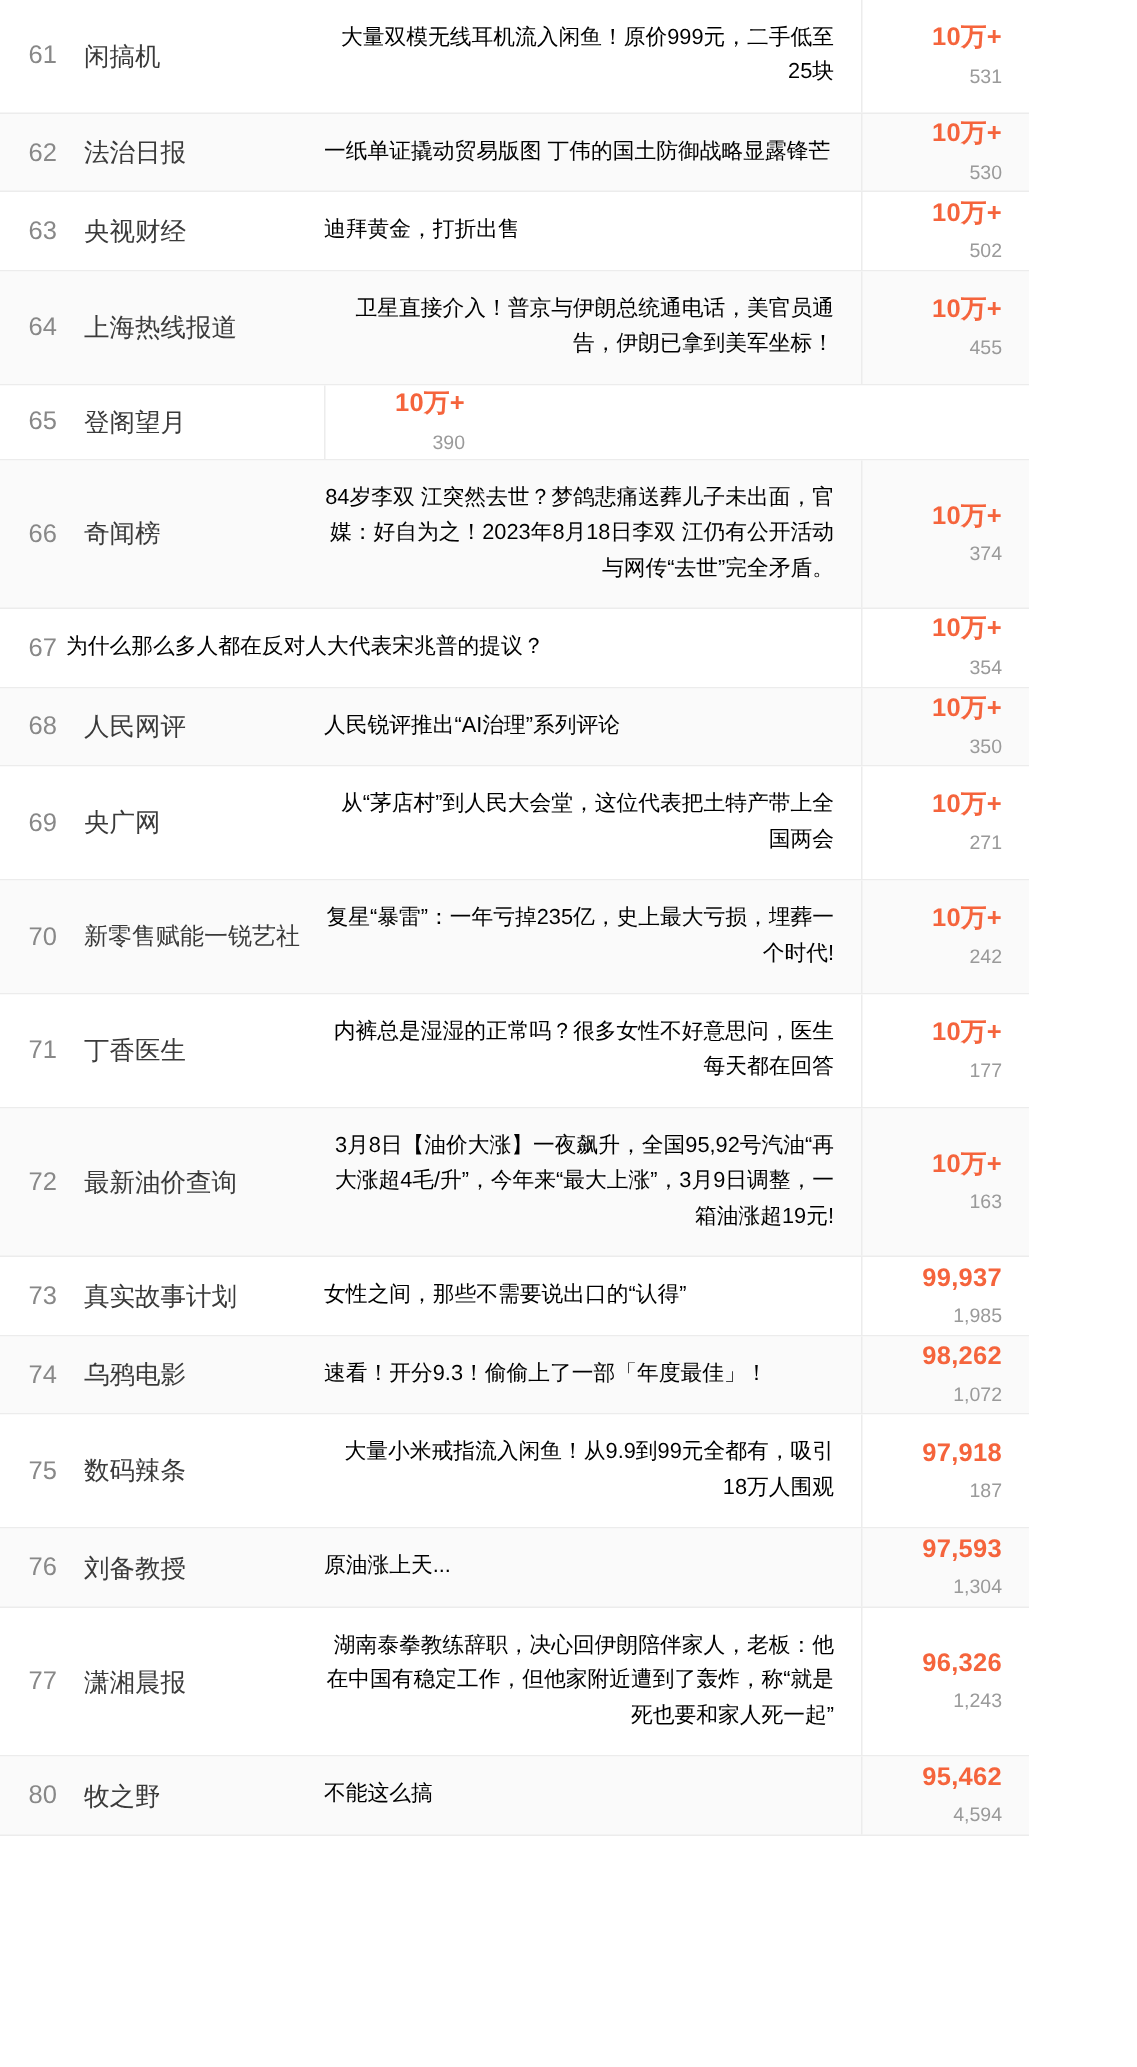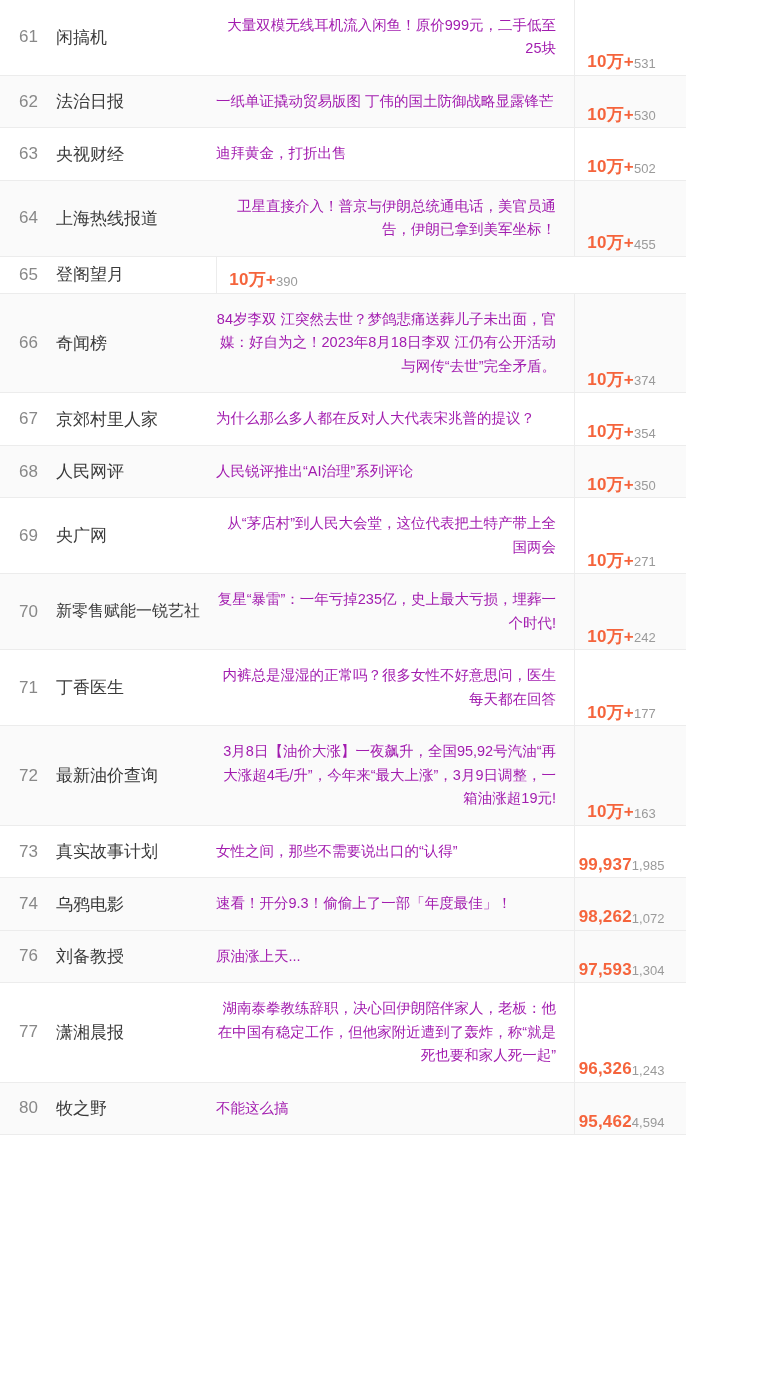--- a/index.html
+++ b/index.html
@@ -54,46 +54,46 @@
     font-size: 16px;
   }
   .cell-title {
     flex: 1 1 auto;
     display: flex;
     align-items: center;
     padding: 14px 18px 14px 0;
     box-sizing: border-box;
     font-size: 14.5px;
     line-height: 1.62;
-    color: #a21caf;
+    color: #000000;
     word-break: break-word;
   }
   .cell-stats {
     width: 112px;
     min-width: 112px;
     display: flex;
-    flex-direction: row;
+    flex-direction: column;
     align-items: flex-end;
     justify-content: center;
     padding-right: 18px;
     box-sizing: border-box;
     border-left: 1px solid #ececec;
   }
   .reads {
     font-size: 17px;
     font-weight: bold;
     color: #f5643c;
     line-height: 1.45;
     letter-spacing: 0.2px;
   }
   .likes {
     font-size: 13px;
     color: #9a9a9a;
     line-height: 1.7;
-    margin-top: 14px;
+    margin-top: 2px;
   }
 </style>
 </head>
 <body>
 
 <div class="rank-table" id="table-root">
     <div class="row">
       <div class="cell-rank">61</div>
       <div class="cell-account">闲搞机</div>
       <div class="cell-title">大量双模无线耳机流入闲鱼！原价999元，二手低至25块</div>
@@ -141,21 +141,20 @@
       <div class="cell-rank">66</div>
       <div class="cell-account">奇闻榜</div>
       <div class="cell-title">84岁李双 江突然去世？梦鸽悲痛送葬儿子未出面，官媒：好自为之！2023年8月18日李双 江仍有公开活动与网传“去世”完全矛盾。</div>
       <div class="cell-stats">
         <div class="reads">10万+</div>
         <div class="likes">374</div>
       </div>
     </div>
     <div class="row">
       <div class="cell-rank">67</div>
-      <div class="cell-account">京郊村里人家</div>
       <div class="cell-title">为什么那么多人都在反对人大代表宋兆普的提议？</div>
       <div class="cell-stats">
         <div class="reads">10万+</div>
         <div class="likes">354</div>
       </div>
     </div>
     <div class="row alt">
       <div class="cell-rank">68</div>
       <div class="cell-account">人民网评</div>
       <div class="cell-title">人民锐评推出“AI治理”系列评论</div>
@@ -211,20 +210,29 @@
     </div>
     <div class="row alt">
       <div class="cell-rank">74</div>
       <div class="cell-account">乌鸦电影</div>
       <div class="cell-title">速看！开分9.3！偷偷上了一部「年度最佳」！</div>
       <div class="cell-stats">
         <div class="reads">98,262</div>
         <div class="likes">1,072</div>
       </div>
     </div>
+    <div class="row">
+      <div class="cell-rank">75</div>
+      <div class="cell-account">数码辣条</div>
+      <div class="cell-title">大量小米戒指流入闲鱼！从9.9到99元全都有，吸引18万人围观</div>
+      <div class="cell-stats">
+        <div class="reads">97,918</div>
+        <div class="likes">187</div>
+      </div>
+    </div>
     <div class="row alt">
       <div class="cell-rank">76</div>
       <div class="cell-account">刘备教授</div>
       <div class="cell-title">原油涨上天...</div>
       <div class="cell-stats">
         <div class="reads">97,593</div>
         <div class="likes">1,304</div>
       </div>
     </div>
     <div class="row">

